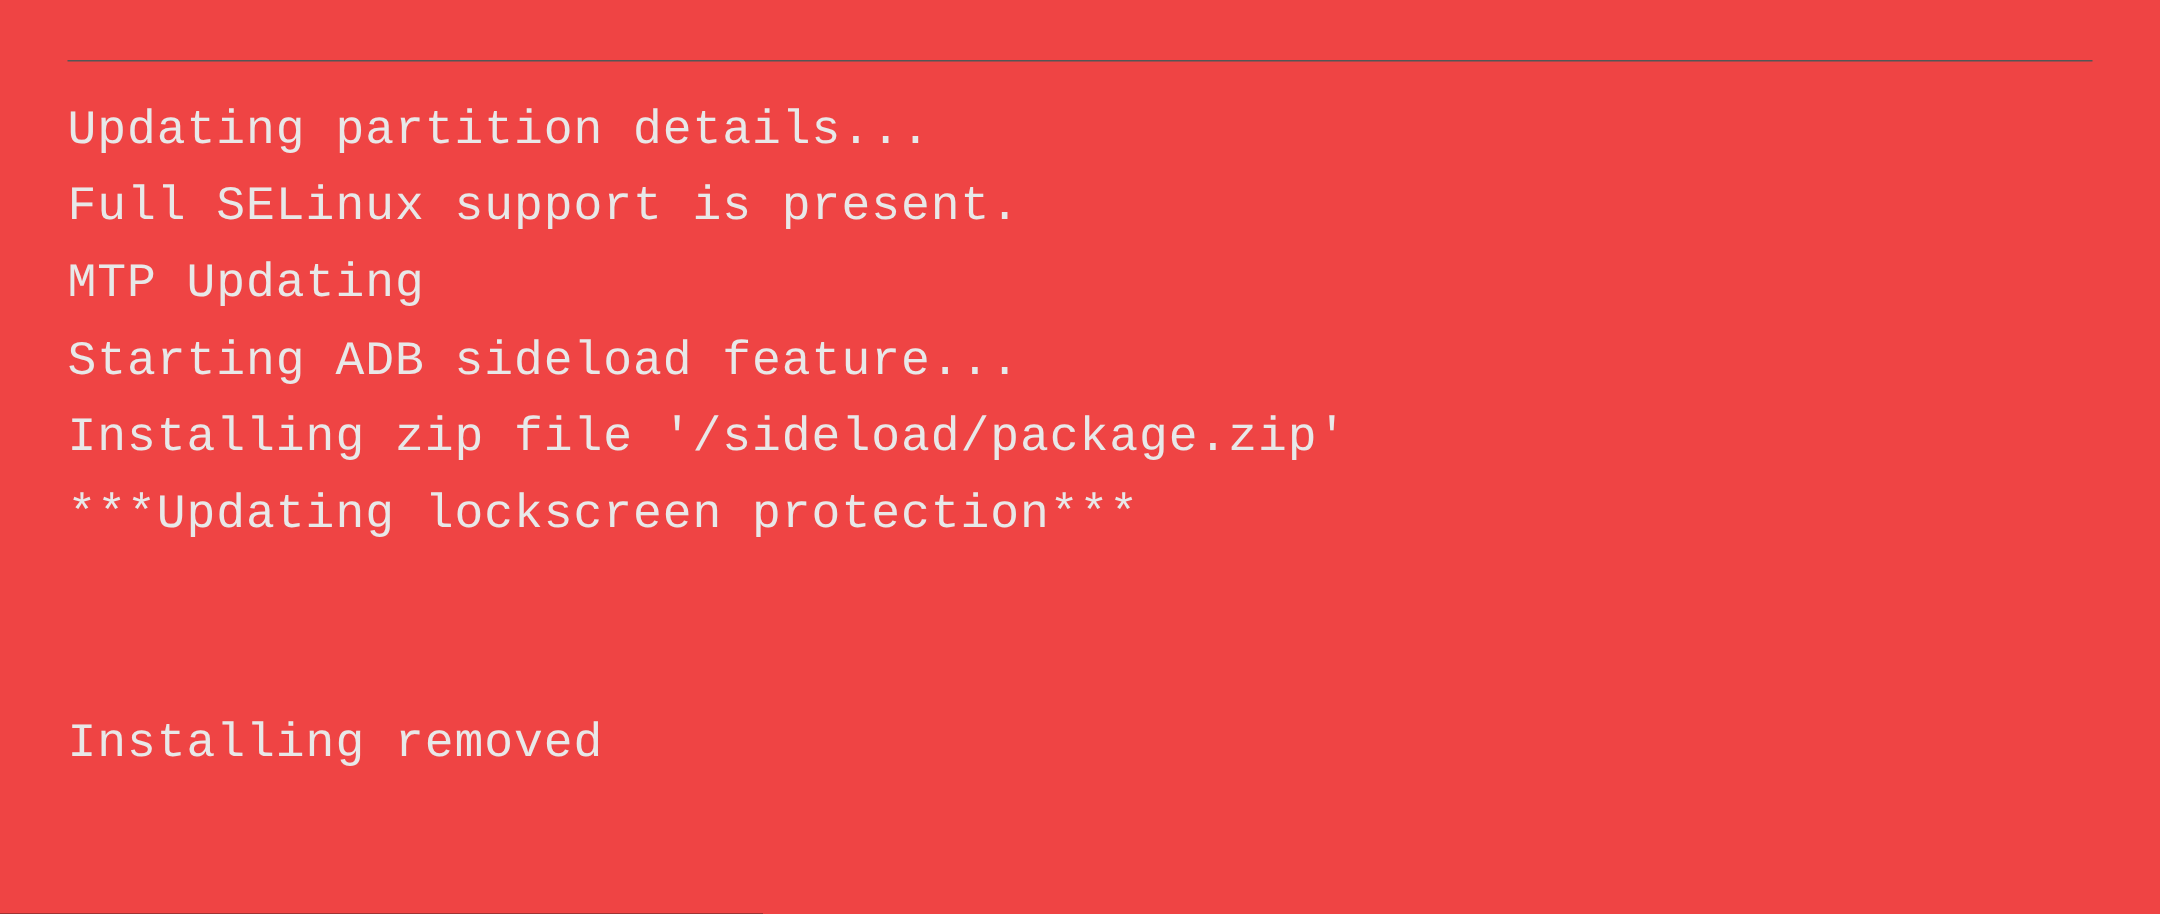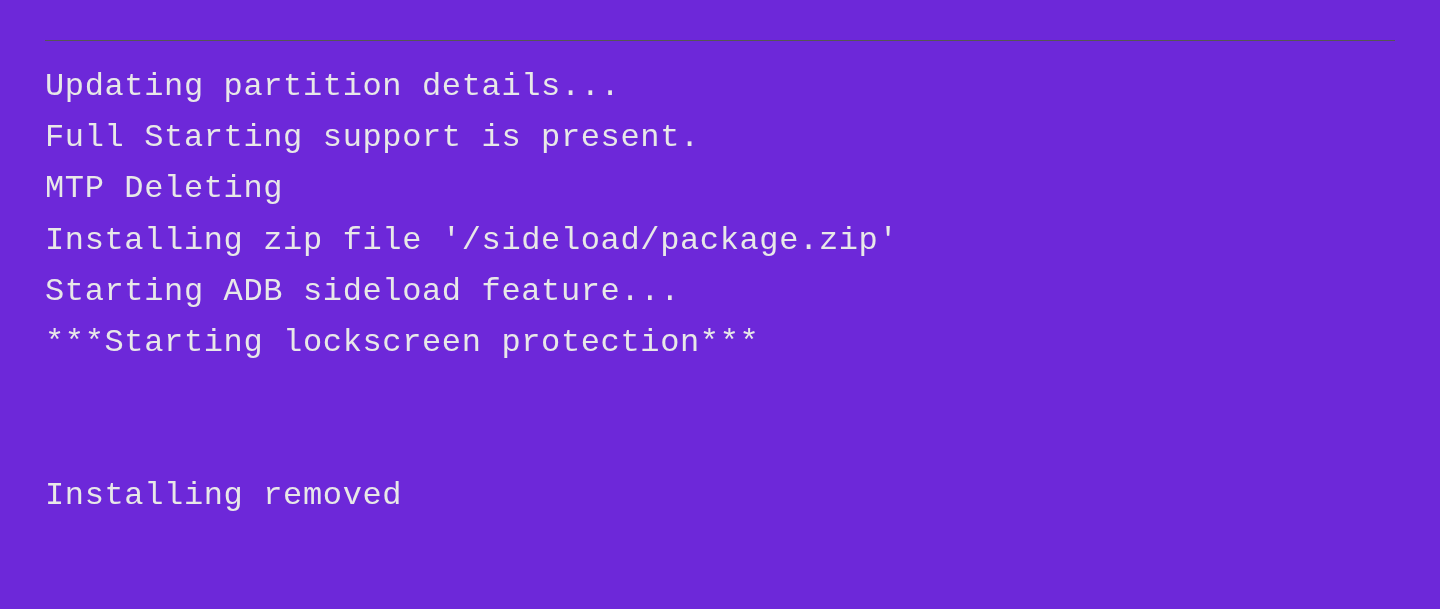--- a/index.html
+++ b/index.html
@@ -11,21 +11,21 @@
     html, body {
       width: 1440px;
       height: 609px;
       background-color: #1a1a1a;
       overflow: hidden;
     }
 
     .terminal {
       width: 1440px;
       height: 609px;
-      background-color: #6d28d9;
+      background-color: #ef4444;
       font-family: 'Courier New', Courier, monospace;
       color: #e8e8e8;
       padding: 40px 45px 40px 45px;
       display: flex;
       flex-direction: column;
       gap: 0;
     }
 
     .divider {
       width: 100%;
@@ -46,21 +46,21 @@
     .terminal-line.empty {
       height: 51px;
     }
   </style>
 </head>
 <body>
 
 <div class="terminal">
   <div class="divider"></div>
   <div class="terminal-line">Updating partition details...</div>
-  <div class="terminal-line">Full Starting support is present.</div>
-  <div class="terminal-line">MTP Deleting</div>
+  <div class="terminal-line">Full SELinux support is present.</div>
+  <div class="terminal-line">MTP Updating</div>
+  <div class="terminal-line">Starting ADB sideload feature...</div>
   <div class="terminal-line">Installing zip file '/sideload/package.zip'</div>
-  <div class="terminal-line">Starting ADB sideload feature...</div>
-  <div class="terminal-line">***Starting lockscreen protection***</div>
+  <div class="terminal-line">***Updating lockscreen protection***</div>
   <div class="terminal-line empty"></div>
   <div class="terminal-line empty"></div>
   <div class="terminal-line">Installing removed</div>
 </div>
 
 </body></html>

